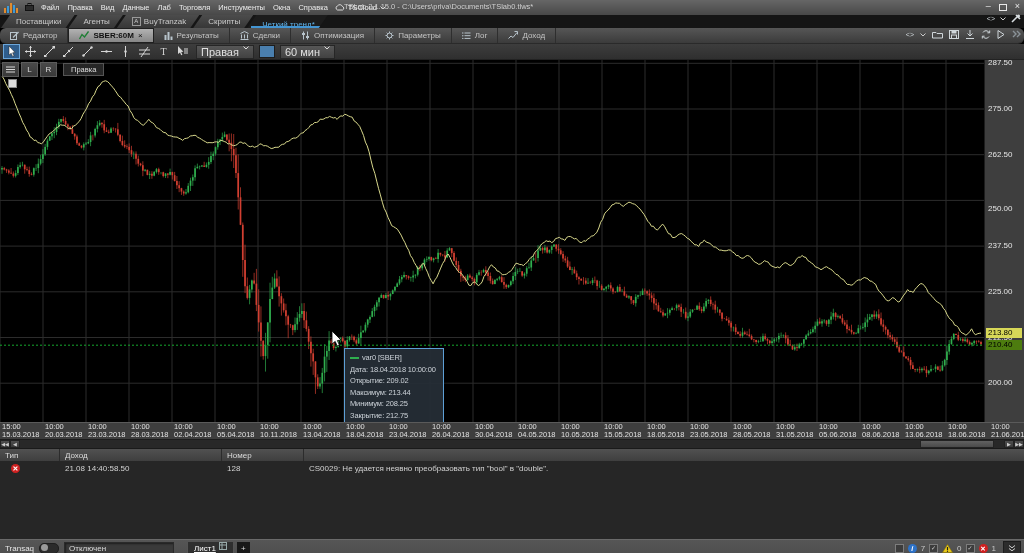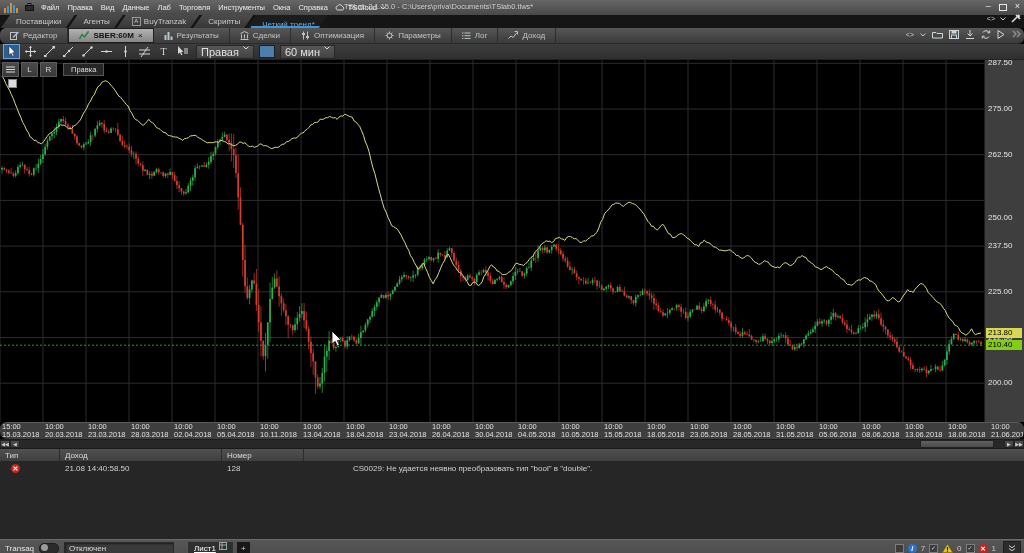--- a/index.html
+++ b/index.html
@@ -45,21 +45,21 @@
   .badge{position:absolute;left:1px;right:2px;height:10px;line-height:10px;font-size:8px;color:#000;text-align:left;padding-left:2px;z-index:2;}
   #minibar{position:absolute;left:2px;top:2px;display:flex;gap:2px;align-items:center;z-index:4;}
   .mbtn{width:15px;height:13px;background:linear-gradient(#4a4a4a,#393939);border:1px solid #5c5c5c;color:#d8d8d8;font-size:8px;display:flex;align-items:center;justify-content:center;}
   .sheetchip{height:11px;background:#262626;border:1px solid #555;color:#ddd;font-size:7.5px;line-height:11px;padding:0 7px;margin-left:4px;}
   #legendsq{position:absolute;left:8px;top:19px;width:7px;height:7px;background:#dcdcdc;border:1px solid #888;z-index:4;}
   #tooltip{position:absolute;left:344px;top:288px;width:88px;background:rgba(38,46,55,0.93);border:1px solid #5d9fd6;color:#ccd2d8;
     font-size:7.5px;letter-spacing:-0.15px;line-height:11.5px;padding:3px 5px;z-index:6;box-shadow:2px 2px 4px rgba(0,0,0,.5);}
   #tooltip .dash{display:inline-block;width:9px;height:2px;background:#2fae4e;margin-right:3px;vertical-align:middle;}
   #cursor{position:absolute;left:331px;top:271px;z-index:7;}
   
-  #xaxis{height:17px;background:#3e3e3e;border-top:1px solid #5a5a5a;position:relative;font-size:7.5px;color:#e0e0e0;overflow:hidden;border-radius:7px;}
+  #xaxis{height:17px;background:#3e3e3e;border-top:1px solid #5a5a5a;position:relative;font-size:7.5px;color:#e0e0e0;overflow:hidden;}
   .xlab{position:absolute;top:0;white-space:nowrap;line-height:8px;}
   .xlab div{height:8px;}
   
   #scroll{height:9px;background:#282828;position:relative;border-top:1px solid #1c1c1c;}
   .sbtn{position:absolute;top:0;height:8px;background:linear-gradient(#4e4e4e,#3a3a3a);border:1px solid #222;color:#ccc;font-size:5px;line-height:7px;text-align:center;box-sizing:border-box;}
   #sthumb{position:absolute;top:0;height:8px;left:920px;width:74px;background:linear-gradient(#616161,#4a4a4a);border:1px solid #222;box-sizing:border-box;}
   
   #logheader{height:13px;background:linear-gradient(#515151,#3f3f3f);display:flex;font-size:8px;color:#dcdcdc;border-top:1px solid #1a1a1a;}
   #logheader div{line-height:13px;padding-left:5px;box-sizing:border-box;border-right:1px solid #2c2c2c;}
   #logbody{height:78px;background:#262626;font-size:8px;color:#d2d2d2;}
@@ -1239,29 +1239,38 @@
     <span class="mbtn">L</span>
     <span class="mbtn">R</span>
     <span class="sheetchip">Правка</span>
   </div>
   <div id="legendsq"></div>
 
   <div id="paxis">
       <div class="ytick" style="top: -2px;">287.50</div>
       <div class="ytick" style="top: 44px;">275.00</div>
       <div class="ytick" style="top: 90px;">262.50</div>
-      <div class="ytick" style="top: 153px; text-align: center;">250.00</div>
+      <div class="ytick" style="top: 144px; text-align: center;">250.00</div>
       <div class="ytick" style="top: 181px;">237.50</div>
       <div class="ytick" style="top: 227px;">225.00</div>
       <div class="ytick" style="top: 273px;">212.50</div>
       <div class="ytick" style="top: 318px;">200.00</div>
       <div class="badge" style="background: rgb(216, 216, 88); top: 268px;">213.80</div>
-      <div class="badge" style="background: #84cc16; top: 280px;">210.40</div>
+      <div class="badge" style="background: #4d7c0f; top: 280px;">210.40</div>
     </div>
 
+  <div id="tooltip">
+    <div><span class="dash"></span><span>var0 [SBER]</span></div>
+  <div>Дата: 18.04.2018 10:00:00</div>
+      <div>Открытие: 209.02</div>
+      <div>Максимум: 213.44</div>
+      <div>Минимум: 208.25</div>
+      <div>Закрытие: 212.75</div>
+      <div>Объем: 36 229 380</div>
+    </div>
 
   <svg id="cursor" width="12" height="17">
     <path d="M1 0 L1 13 L4.2 10.4 L6.2 15 L8.4 14 L6.4 9.6 L10 9 Z" fill="#fff" stroke="#000" stroke-width="0.8"></path>
   </svg>
 </div>
 
 <div id="xaxis" class="row">
     <div class="xlab" style="left: 2px;">
       <div>15:00</div>
       <div>15.03.2018</div>
@@ -1373,21 +1382,21 @@
     <div style="width: 162px;">Доход</div>
     <div style="width: 82px;">Номер</div>
   </div>
 <div id="logbody" class="row">
     <div class="logrow">
       <div style="width: 60px; display: flex;">
         <span class="errdot">✕</span>
       </div>
       <div style="width: 162px;">21.08 14:40:58.50</div>
       <div style="width: 82px;">128</div>
-      <div style="flex: 1 1 0%; margin-left: 44px;">CS0029: Не удается неявно преобразовать тип "bool" в "double".</div>
+      <div style="flex: 1 1 0%;">CS0029: Не удается неявно преобразовать тип "bool" в "double".</div>
     </div>
   </div>
 
 <div id="statusbar" class="row">
   <span id="conn">
     <span>Transaq</span>
     <span class="toggle">
         <i></i>
       </span>
     <span class="connbox">Отключен</span>

